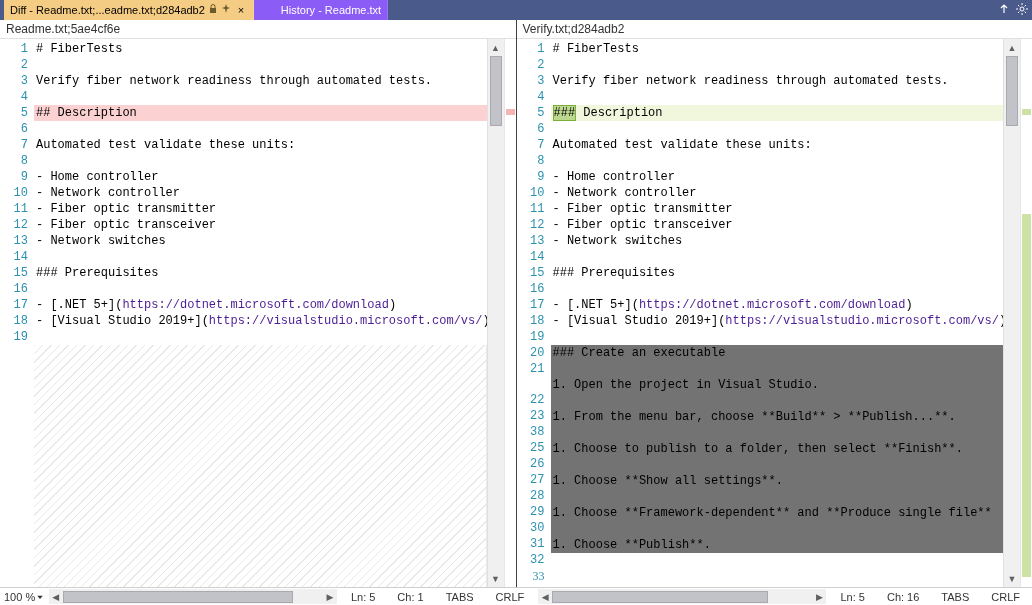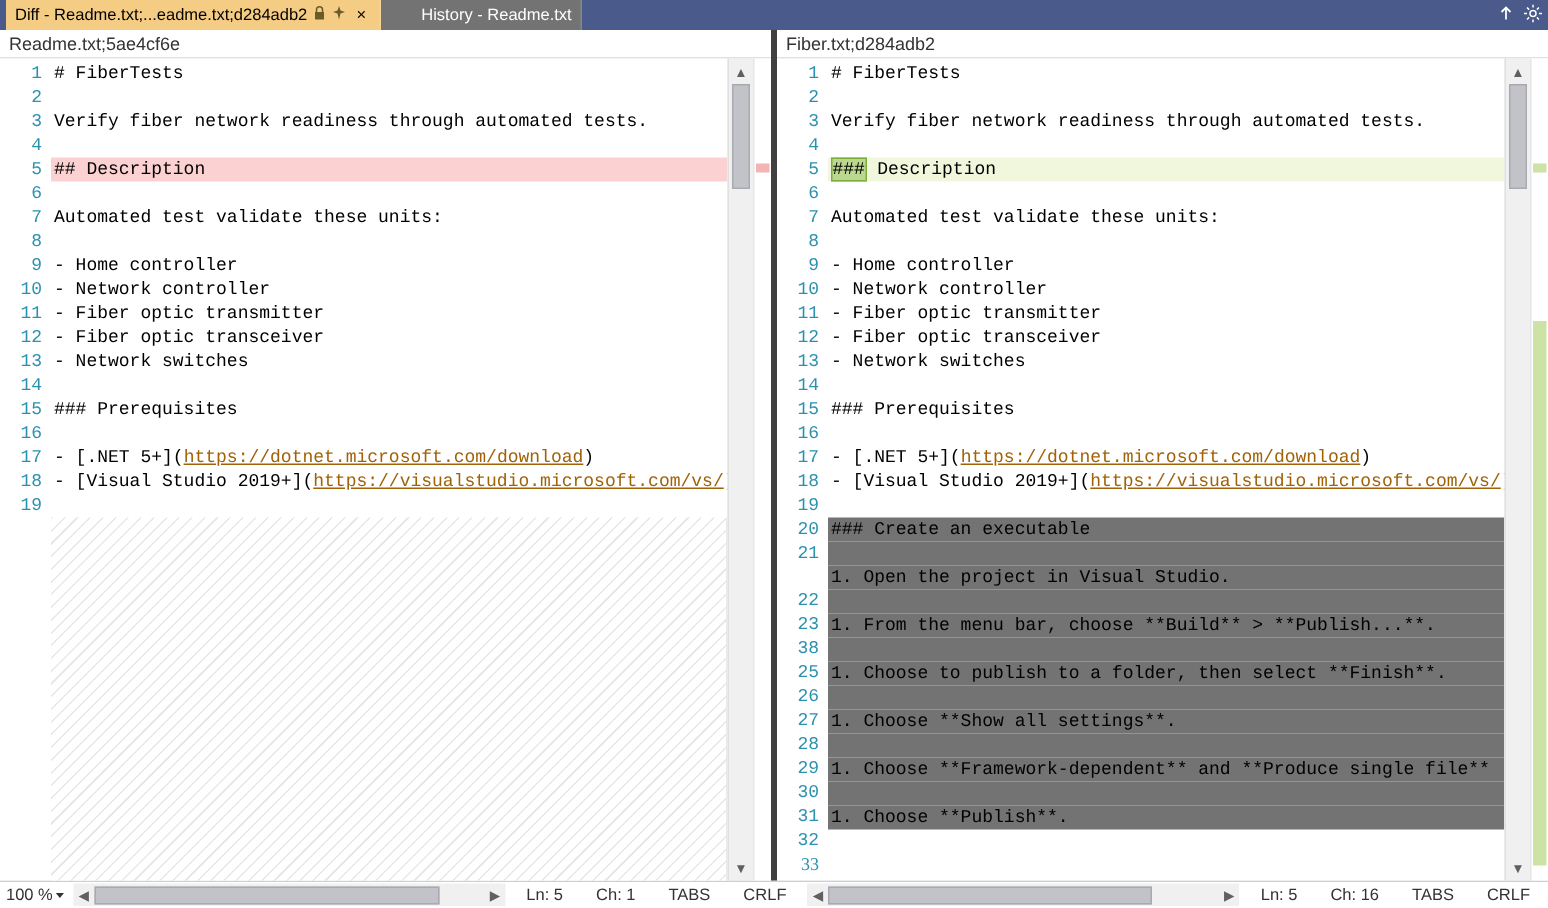--- a/index.html
+++ b/index.html
@@ -1,38 +1,38 @@
 <!DOCTYPE html>
 <html><head>
   <meta charset="utf-8">
   <style>
     * { margin: 0; padding: 0; box-sizing: border-box; }
     body { font-family: "Segoe UI", Arial, sans-serif; font-size: 12px; background: #fff; overflow: hidden; width: 1032px; height: 605px; display: flex; flex-direction: column; }
     .titlebar { background: #4a5a8a; color: #fff; height: 20px; display: flex; align-items: center; padding: 0 4px; font-size: 11px; position: relative; }
     .tab { display: flex; align-items: center; height: 20px; padding: 0 6px; border-right: 1px solid rgba(255,255,255,0.15); gap:4px; }
     .tab.active { background: #f5cc84; color: #000; }
-    .tab.inactive { background: #737373; color: #fff; padding-left: 27px; }
+    .tab.inactive { background: #8b5cf6; color: #fff; padding-left: 27px; }
     .lock-icon { width:8px; height:10px; display:inline-block; }
     .close-x { width: 12px; text-align: center; cursor: pointer; }
     .titlebar-right { position: absolute; right: 4px; display: flex; gap: 6px; align-items: center; }
     .titlebar-right svg { width:12px; height:12px; fill:#fff; }
     .panes { flex: 1; display: flex; min-height: 0; }
     .pane { flex: 1; display: flex; flex-direction: column; min-width: 0; position: relative; }
-    .pane:first-child { border-right: 4px solid #404040; }
+    .pane:first-child { border-right: 1px solid #404040; }
     .pane-header { font-size: 12px; color: #333; padding: 2px 6px; border-bottom: 1px solid #e0e0e0; background:#fff; }
     .editor-outer { flex: 1; display: flex; min-height: 0; position: relative; }
     .editor-inner { flex: 1; display: flex; min-height: 0; overflow: hidden; position: relative; }
     .gutter { width: 34px; text-align: right; color: #2b91af; font-family: Consolas, 'Courier New', monospace; font-size: 12px; padding: 2px 6px 2px 0; line-height: 16px; user-select: none; background:#fff; }
     .code { flex: 1; font-family: Consolas, 'Courier New', monospace; font-size: 12px; line-height: 16px; padding: 2px 0; white-space: pre; color: #000; position: relative; background:#fff; min-width:0; }
     .line { height: 16px; display: block; padding-left: 2px; }
     .line.removed { background: #fbd1d1; }
     .line.added { background: #737373; }
     .line.modified { background: #f1f7dc; }
     .inline-change { background: #bcd78f; border:1px solid #7cae3a; padding:0; }
-    a.code-link { color: #a16207; text-decoration: underline; }
+    a.code-link { color: #4c1d95; }
     .hatch-area { background: repeating-linear-gradient(135deg, #e8e8e8 0px, #e8e8e8 1px, #ffffff 1px, #ffffff 6px); min-height: 100%; border-right:1px solid #eaeaea; }
     .vscroll-track-spacer { width:17px; background:#f0f0f0; border-left:1px solid #e0e0e0; position:relative; }
     .vscroll-thumb { position:absolute; left:2px; right:2px; background:#c2c3c9; border:1px solid #a9aab0; }
     .vscroll-arrow { position:absolute; left:0; right:0; height:17px; display:flex; align-items:center; justify-content:center; color:#606060; font-size:9px; }
     .overview-strip { width: 12px; background: #fff; position: relative; border-left:1px solid #e6e6e6; }
     .ov-red { position:absolute; left:1px; right:1px; background:#f4b4b4; }
     .ov-green { position:absolute; left:1px; right:1px; background:#cde3a5; }
     .statusbar { height: 18px; border-top: 1px solid #cfcfcf; display: flex; align-items: center; font-size: 11px; color: #333; background: #fff; padding: 0 4px; gap: 6px; }
     .statusbar .zoom { display:flex; align-items:center; gap:2px; }
     .statusbar .spacer { flex: 1; position:relative; height:100%; }
@@ -106,21 +106,21 @@
         <div class="vscroll-arrow" style="top:0">▲</div>
         <div class="vscroll-thumb" style="top:17px; height:70px;"></div>
         <div class="vscroll-arrow" style="bottom:0">▼</div>
       </div>
       <div class="overview-strip">
         <div class="ov-red" style="top:70px; height:6px;"></div>
       </div>
     </div>
   </div>
   <div class="pane">
-    <div class="pane-header">Fiber.txt;d284adb2</div>
+    <div class="pane-header">Verify.txt;d284adb2</div>
     <div class="editor-outer">
       <div class="editor-inner">
         <div class="gutter" id="gutter-right">
             <div style="height: 16px;">1</div>
             <div style="height: 16px;">2</div>
             <div style="height: 16px;">3</div>
             <div style="height: 16px;">4</div>
             <div style="height: 16px;">5</div>
             <div style="height: 16px;">6</div>
             <div style="height: 16px;">7</div>

